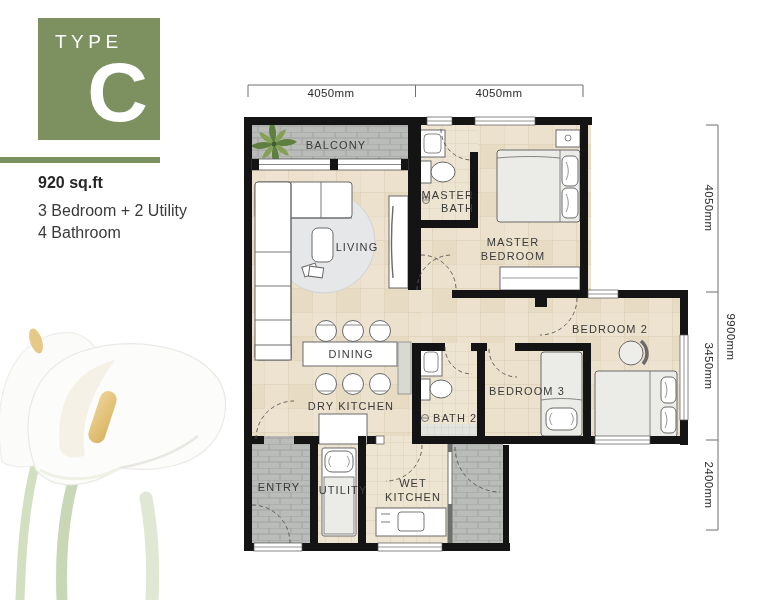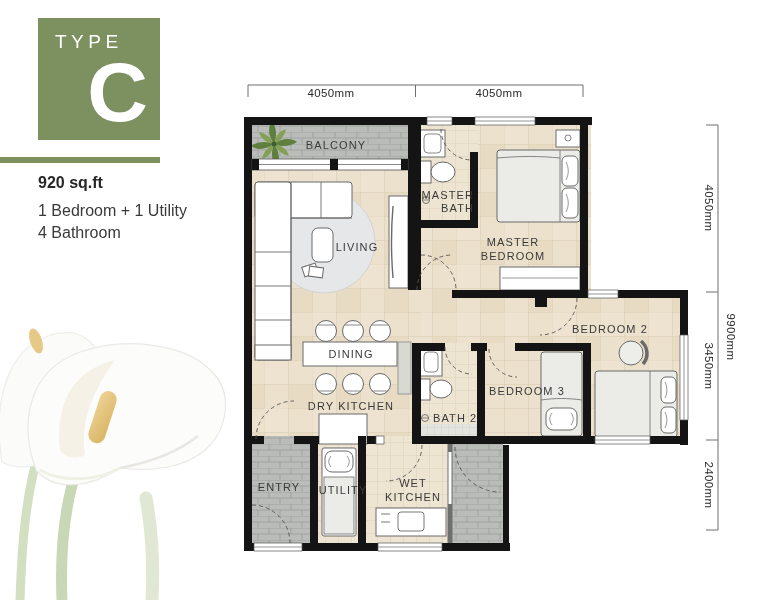--- a/index.html
+++ b/index.html
@@ -28,21 +28,21 @@
 <body>
 
 <div class="page">
 
   <div class="badge">
     <div class="type">TYPE</div>
     <div class="letter">C</div>
   </div>
   <div class="bar"></div>
   <div class="area">920 sq.ft</div>
-  <div class="feat feat1">1 Bedroom + 1 Utility</div>
+  <div class="feat feat1">3 Bedroom + 2 Utility</div>
   <div class="feat feat2">4 Bathroom</div>
 
   <svg width="773" height="600" viewBox="0 0 773 600">
     <defs>
       <pattern id="tileB" width="24" height="24" patternUnits="userSpaceOnUse">
         <rect width="24" height="24" fill="#ebe1cc"></rect>
         <path d="M24 0H0V24" stroke="#d7c9ae" stroke-width="1" fill="none"></path>
       </pattern>
       <pattern id="tileVar" width="48" height="48" patternUnits="userSpaceOnUse">
         <rect x="0" y="0" width="24" height="24" fill="#e3d7bd" opacity=".55"></rect>

